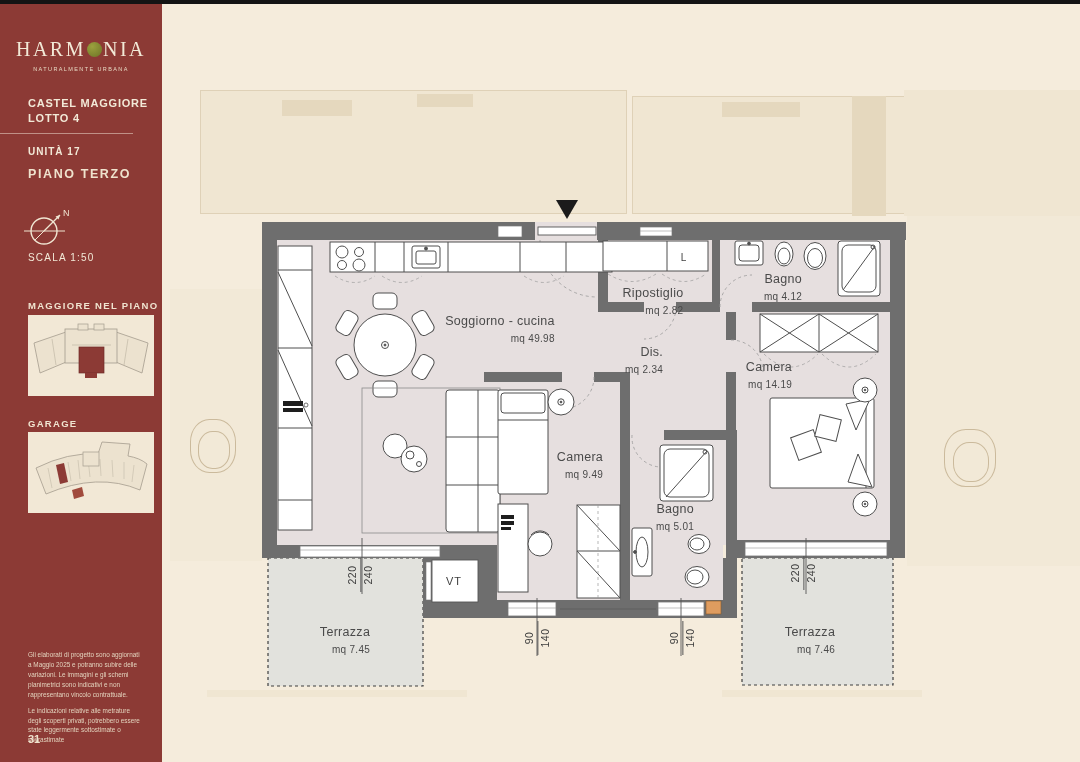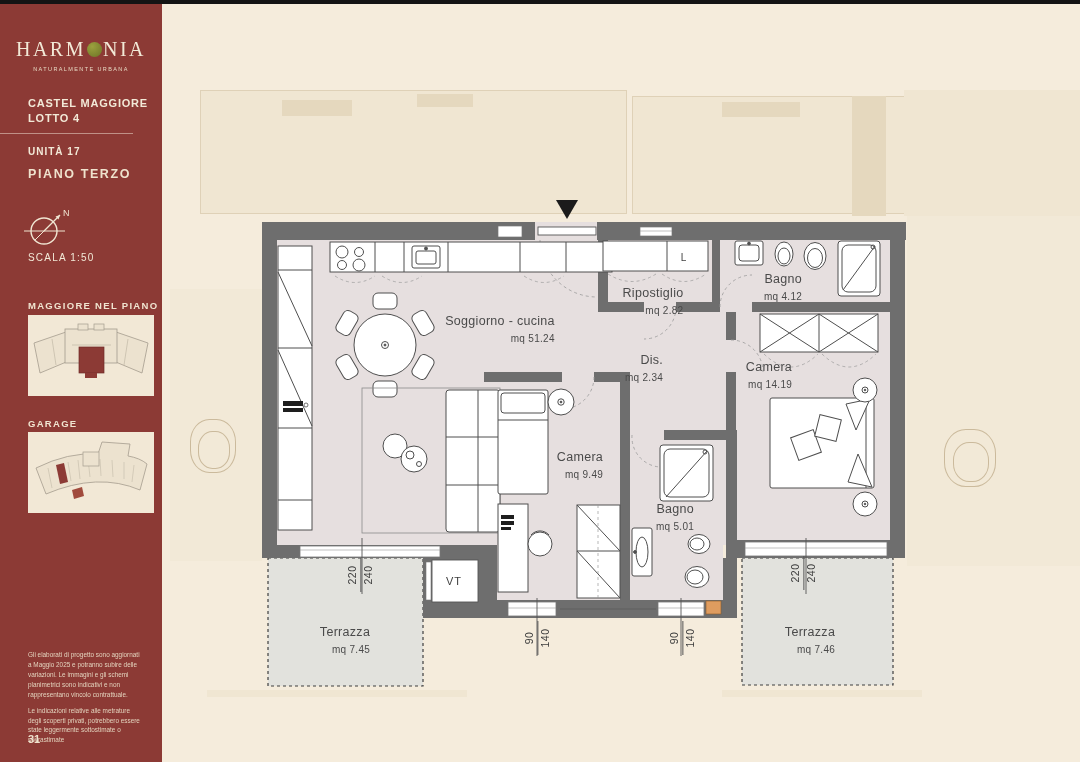--- a/index.html
+++ b/index.html
@@ -390,31 +390,31 @@
         <line x1="362" y1="538" x2="362" y2="594"></line>
         <line x1="806" y1="538" x2="806" y2="594"></line>
         <line x1="537" y1="598" x2="537" y2="656"></line>
         <line x1="681" y1="598" x2="681" y2="656"></line>
         <line x1="560" y1="609" x2="656" y2="609" stroke-width="0.6"></line>
       </g>
     </svg>
 
     <div class="room-label" style="left:338px;top:325px">
       <div>Soggiorno - cucina</div>
-      <div class="area">mq 51.24</div>
+      <div class="area">mq 49.98</div>
     </div>
     <div class="room-label" style="left:491px;top:297px">
       <div>Ripostiglio</div>
       <div class="area">mq 2.82</div>
     </div>
     <div class="room-label" style="left:621px;top:283px">
       <div>Bagno</div>
       <div class="area">mq 4.12</div>
     </div>
-    <div class="room-label" style="left:482px;top:364px">
+    <div class="room-label" style="left:482px;top:356px">
       <div>Dis.</div>
       <div class="area">mq 2.34</div>
     </div>
     <div class="room-label" style="left:607px;top:371px">
       <div>Camera</div>
       <div class="area">mq 14.19</div>
     </div>
     <div class="room-label" style="left:418px;top:461px">
       <div>Camera</div>
       <div class="area">mq 9.49</div>

